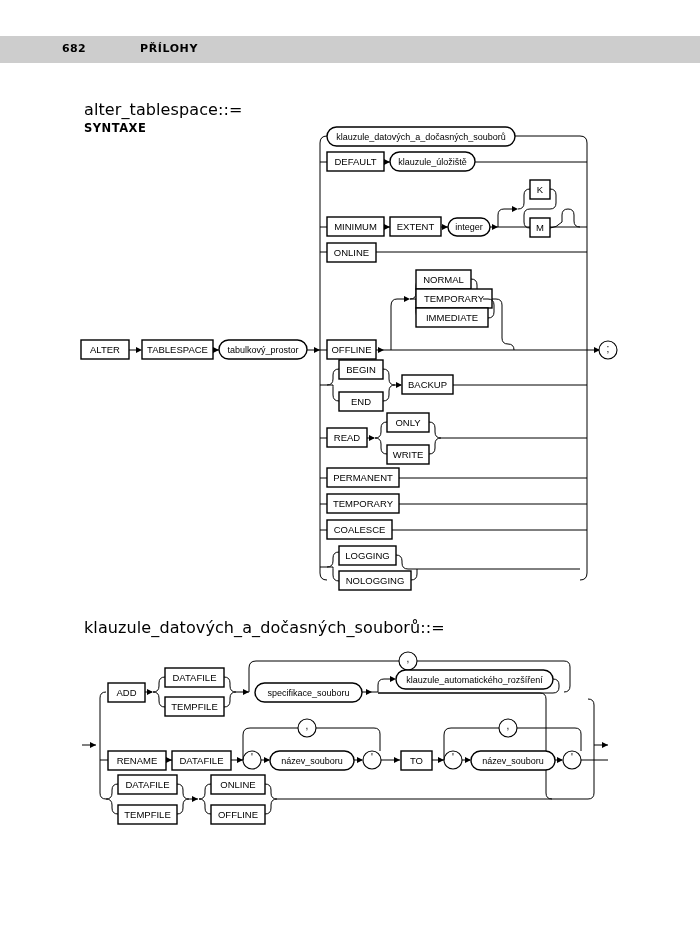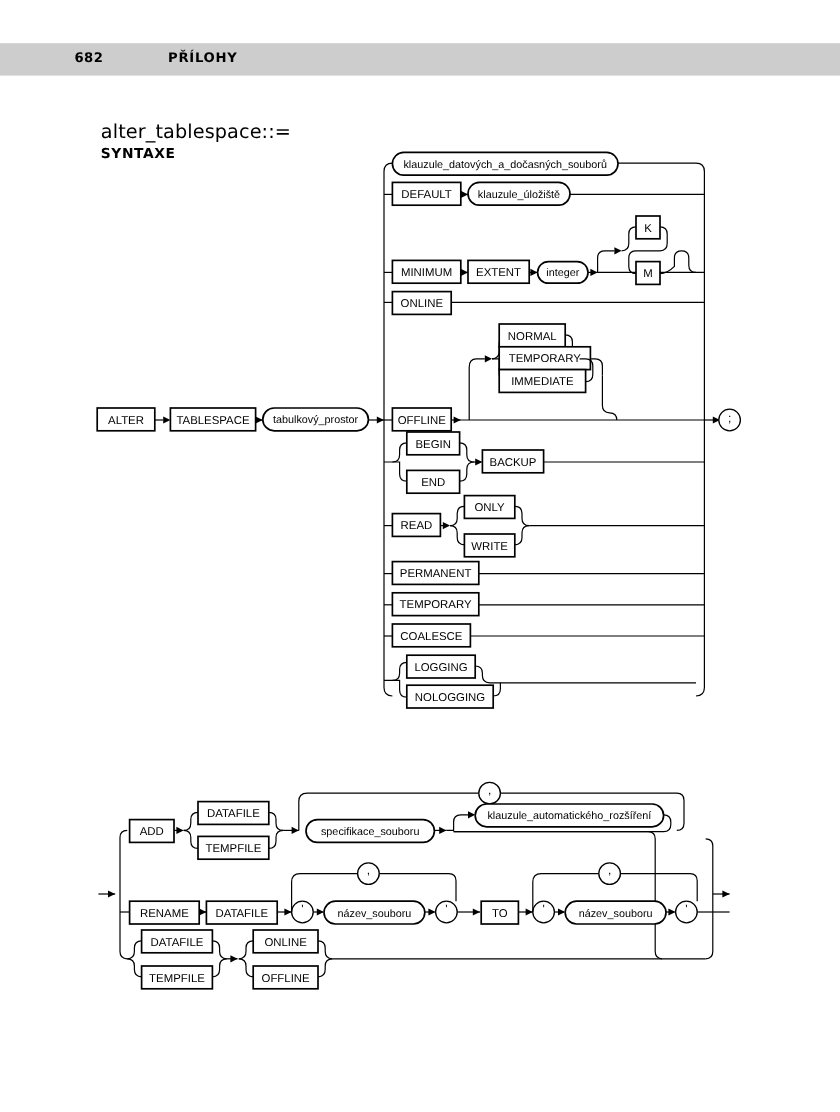--- a/index.html
+++ b/index.html
@@ -122,20 +122,21 @@
 <body>
 
 <div class="page">
 
   <div class="header-bar"></div>
   <div class="header-page-num">682</div>
   <div class="header-section">PŘÍLOHY</div>
 
   <div class="syntaxe-title">SYNTAXE</div>
   <div class="rule-label" id="rule-label-1">alter_tablespace::=</div>
+  <div class="rule-label" id="rule-label-2">klauzule_datových_a_dočasných_souborů::=</div>
 
   <div class="diag" id="diagram-1">
   <svg width="700" height="490" viewBox="0 0 700 490">
 
     <g>
 
       <rect class="boxshape" x="81" y="230" width="48" height="19"></rect>
       <text class="kw" x="105" y="240.5">ALTER</text>
       <path class="rail" d="M129 240 H136"></path>
       <polygon class="arrowhead" points="136,237 142,240 136,243"></polygon>

